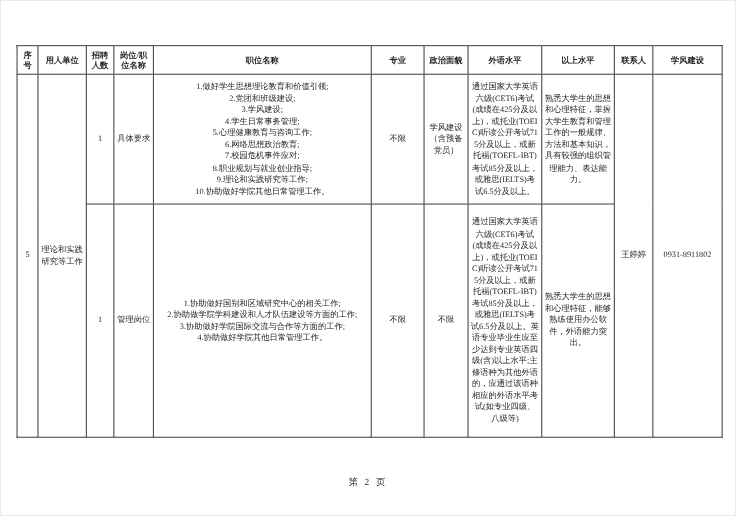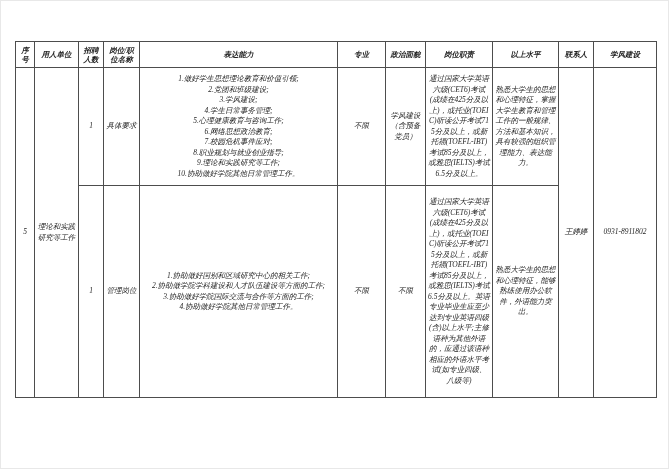--- a/index.html
+++ b/index.html
@@ -37,21 +37,20 @@
 
   table.jobs th, table.jobs td {
     border: 1px solid #4d4d4d;
     vertical-align: middle;
     text-align: center;
     font-size: 7.5px;
     line-height: 10.5px;
     padding: 2px;
     word-break: break-all;
     overflow: hidden;
-    font-style: italic;
   }
   table.jobs thead th {
     font-weight: bold;
     height: 26px;
     line-height: 9px;
     font-size: 7.5px;
   }
   tr.row-1 { height: 118px; }
   tr.row-2 { height: 212px; }
 
@@ -99,24 +98,24 @@
       <col class="c-req">
         <col class="c-contact">
         <col class="c-phone">
     </colgroup>
     <thead>
       <tr>
         <th>序号</th>
         <th>用人单位</th>
         <th>招聘人数</th>
         <th>岗位/职位名称</th>
-        <th>表达能力</th>
+        <th>职位名称</th>
         <th>专业</th>
         <th>政治面貌</th>
-        <th>岗位职责</th>
+        <th>外语水平</th>
         <th>以上水平</th>
         <th>联系人</th>
         <th>学风建设</th>
       </tr>
     </thead>
     <tbody>
       <tr class="row-1">
         <td rowspan="2">5</td>
         <td rowspan="2">理论和实践研究等工作</td>
         <td>1</td>
@@ -146,13 +145,14 @@
 3.协助做好学院国际交流与合作等方面的工作;
 4.协助做好学院其他日常管理工作。</td>
         <td>不限</td>
         <td>不限</td>
         <td class="longtext">通过国家大学英语六级(CET6)考试(成绩在425分及以上)，或托业(TOEIC)听读公开考试715分及以上，或新托福(TOEFL-IBT)考试85分及以上，或雅思(IELTS)考试6.5分及以上。英语专业毕业生应至少达到专业英语四级(含)以上水平;主修语种为其他外语的，应通过该语种相应的外语水平考试(如专业四级、八级等)</td>
         <td class="longtext">熟悉大学生的思想和心理特征，能够熟练使用办公软件，外语能力突出。</td>
       </tr>
     </tbody>
   </table>
 
+  <div class="footer">第 2 页</div>
 </div>
 
 </body></html>

